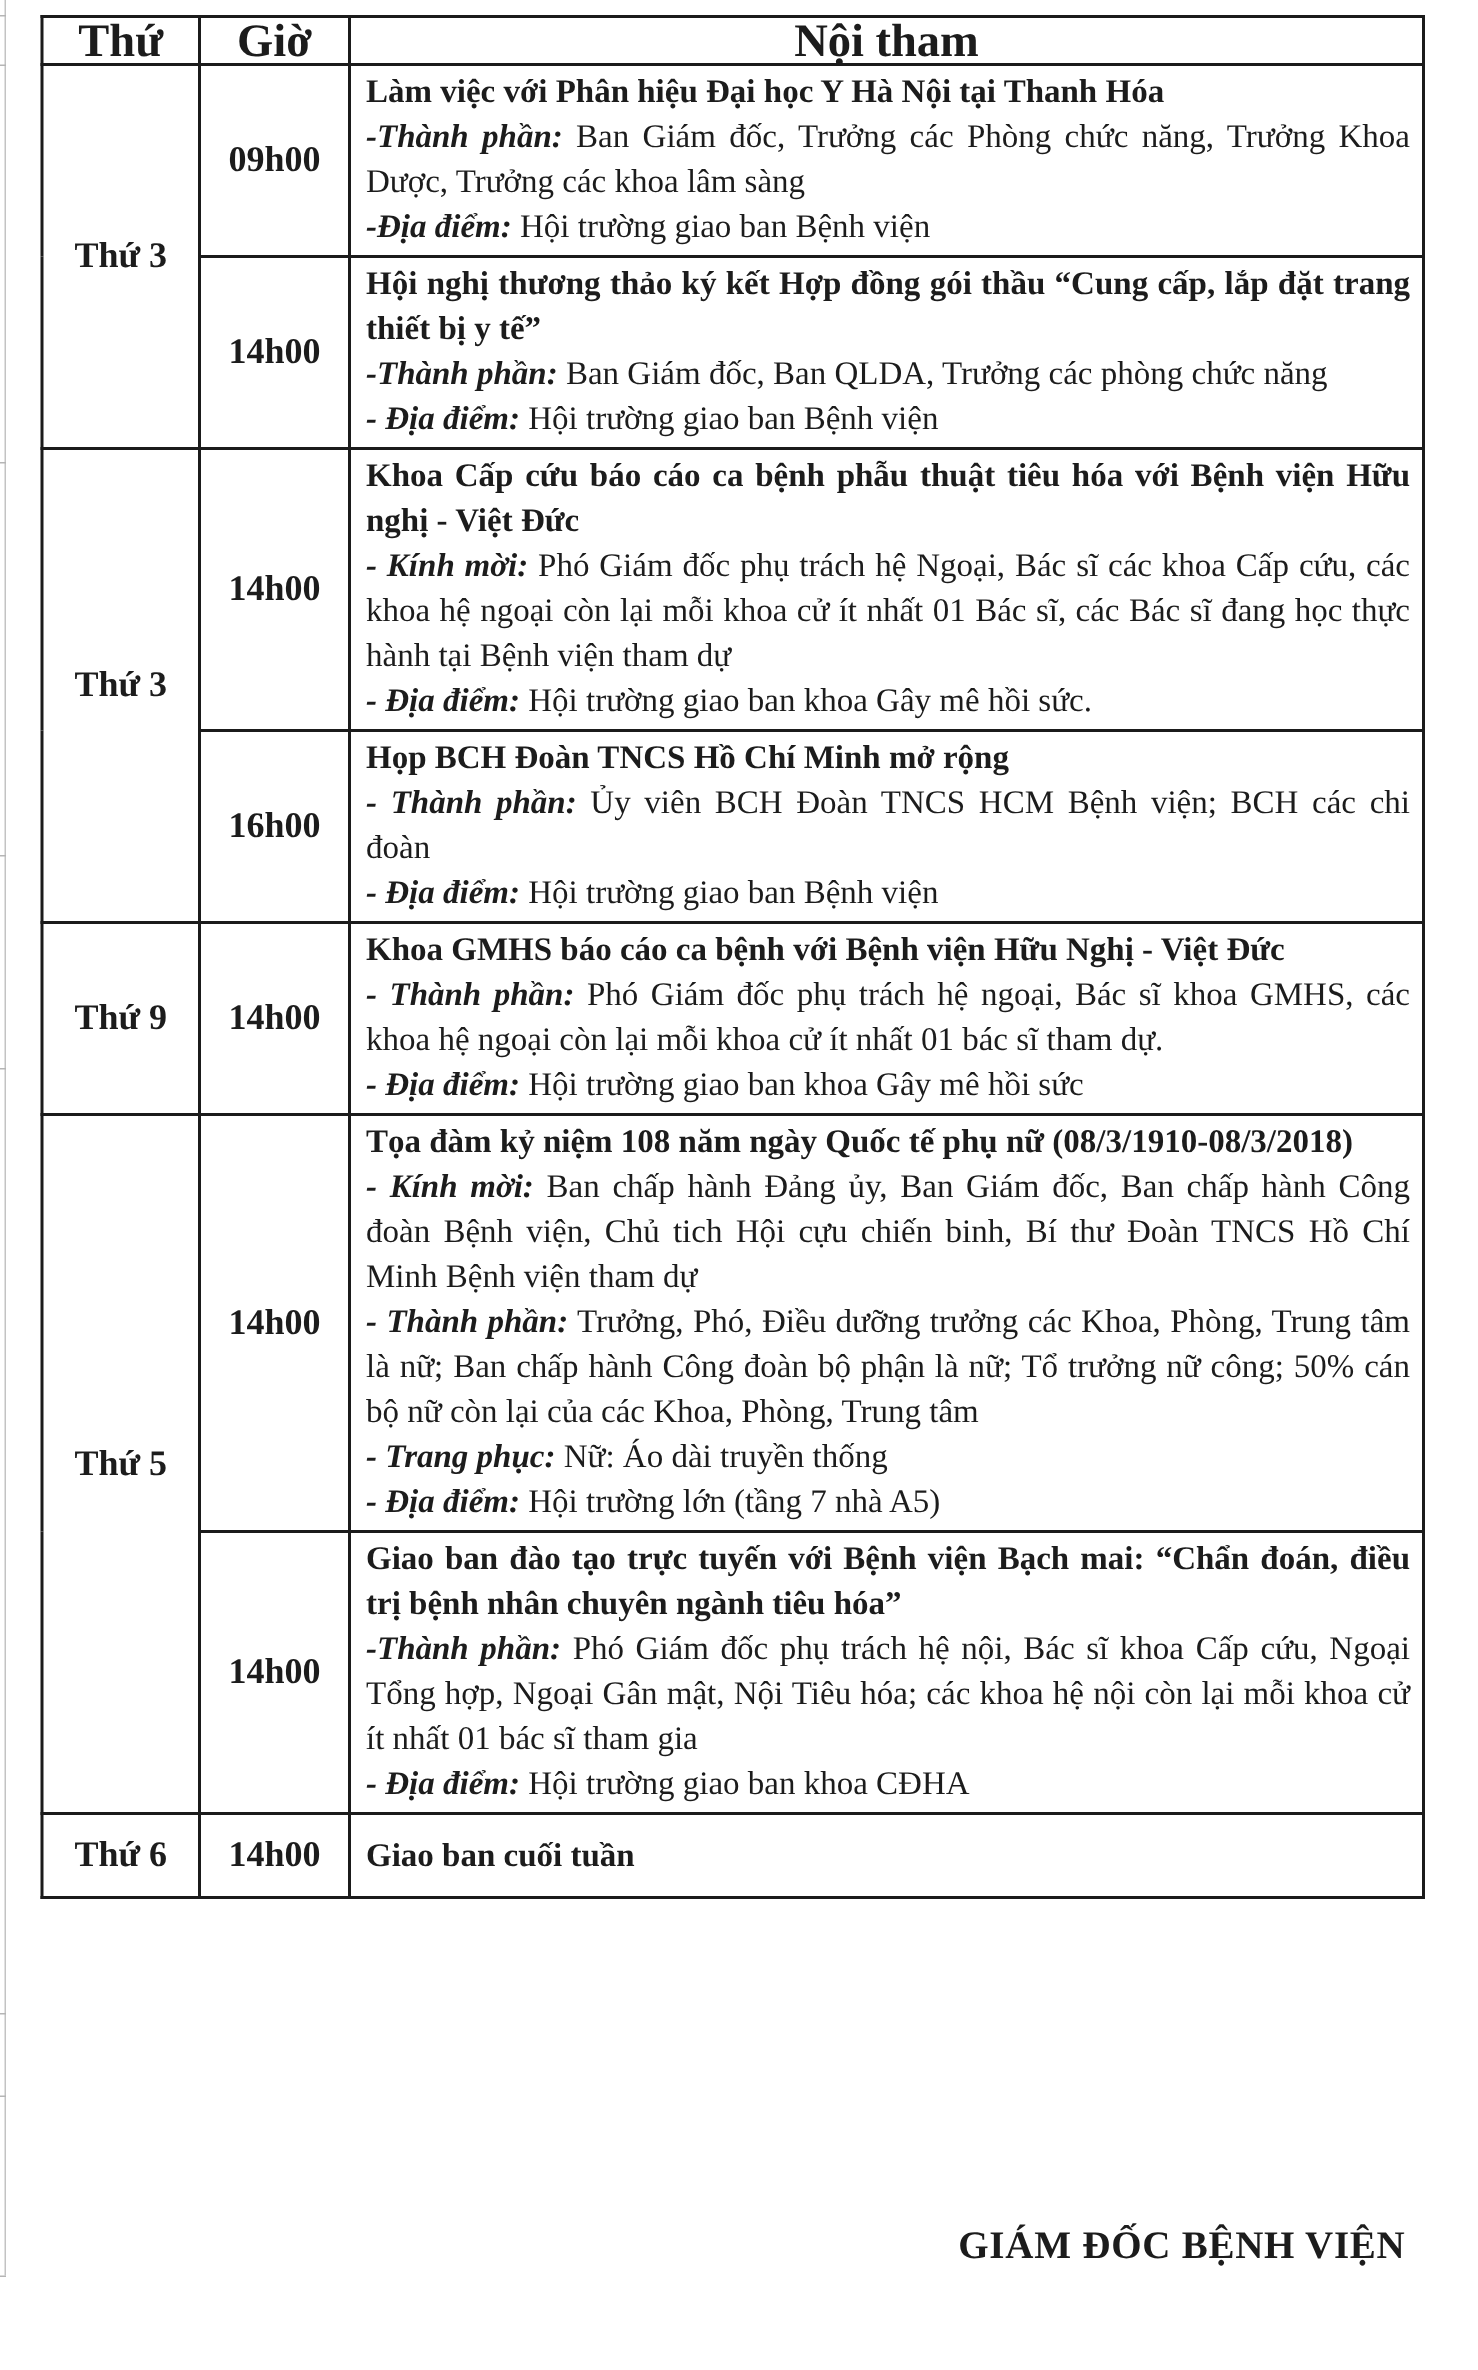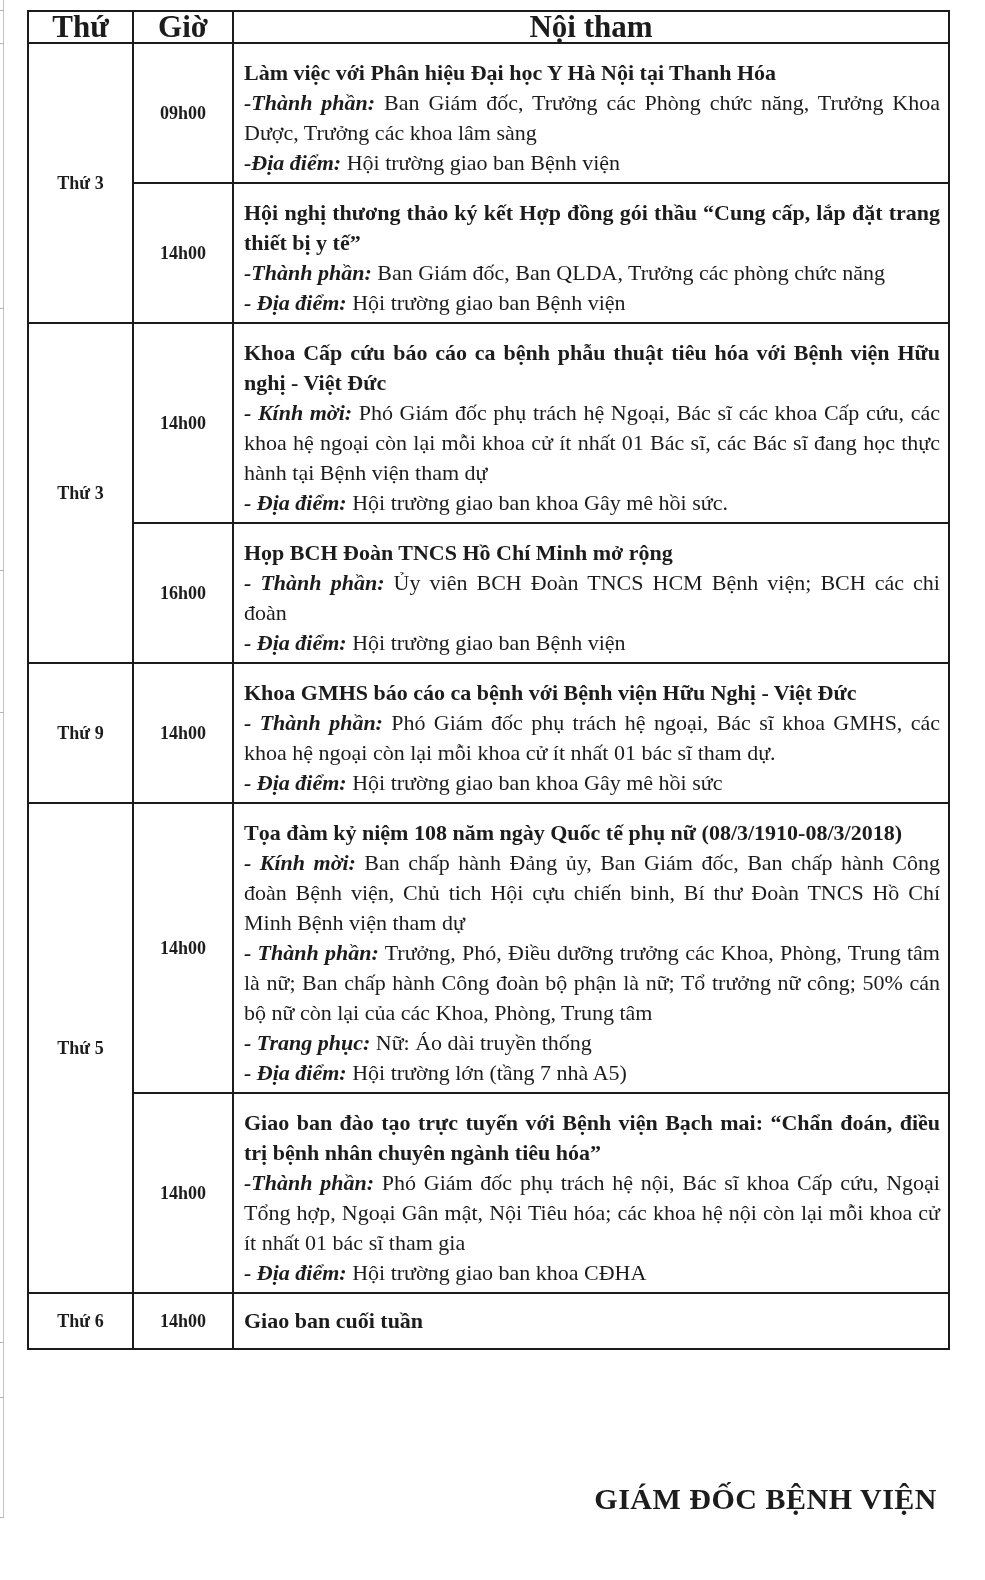--- a/index.html
+++ b/index.html
@@ -36,42 +36,42 @@
   table.schedule th {
     font-size: 31px; font-weight: bold;
     padding: 1px 2px;
     line-height: 28px;
     text-align: center;
   }
   td.day-cell, td.time-cell {
     text-align: center;
     vertical-align: middle;
     font-weight: bold;
-    font-size: 18px;
+    font-size: 24px;
   }
   td.content-cell {
     vertical-align: top;
-    padding: 14px 8px 4px 10px;
+    padding: 2px 8px 4px 10px;
     font-size: 22px;
     line-height: 30px;
     text-align: justify;
   }
   td.content-cell.single-line {
     padding-top: 12px; padding-bottom: 12px;
     text-align: left;
   }
   .event-title { font-weight: bold; }
   .event-line { }
   .line-label { font-weight: bold; font-style: italic; }
 
   .signature {
     position: absolute;
     top: 1482px;
     right: 48px;
-    font-size: 30px;
+    font-size: 26px;
     font-weight: bold;
     letter-spacing: 0.5px;
     white-space: nowrap;
   }
 </style>
 </head>
 <body>
 
 <div class="edge-vline"></div>
 <div class="edge-tick" style="top:10px"></div>

